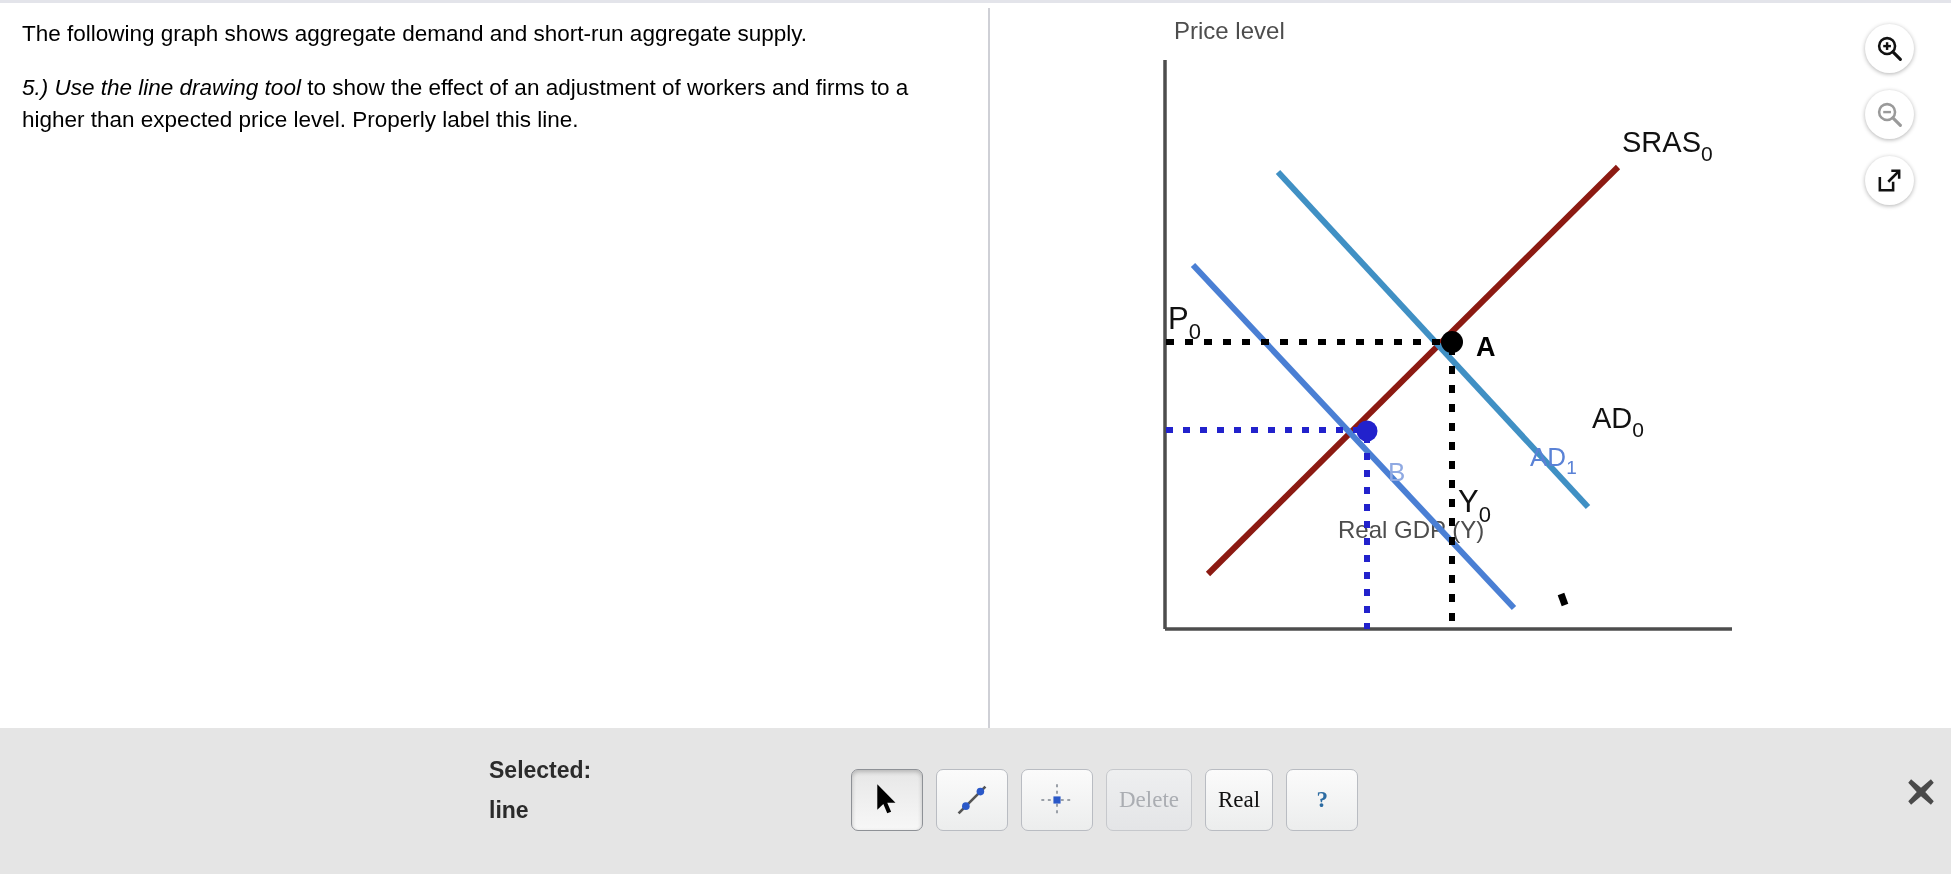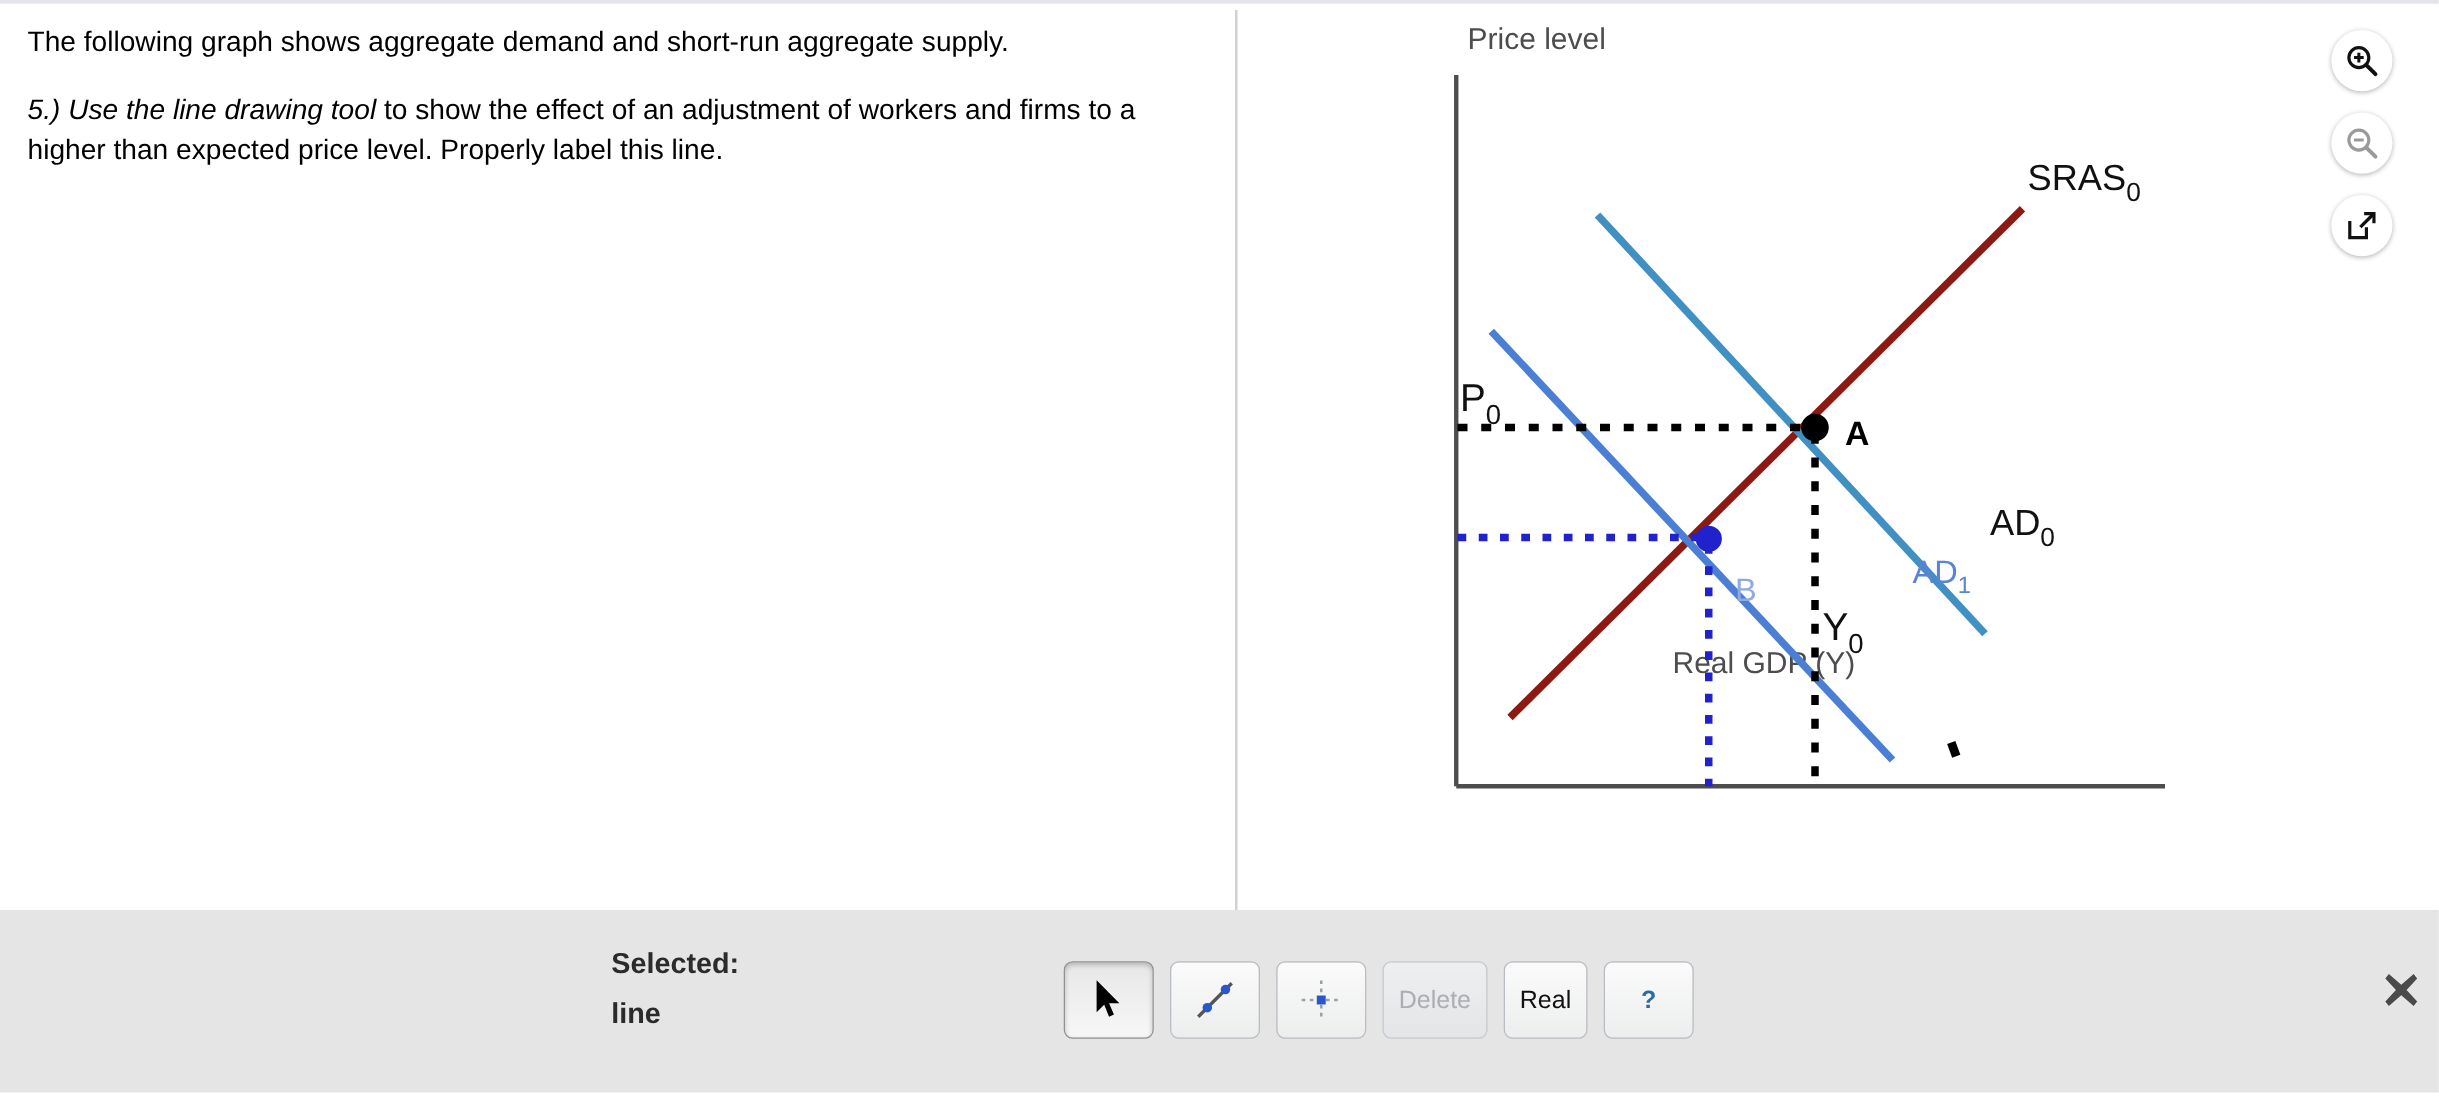--- a/index.html
+++ b/index.html
@@ -124,22 +124,23 @@
     min-width: 62px;
     border: 1px solid #b9bcc2;
     border-radius: 7px;
     background: linear-gradient(180deg,#fbfbfb 0%, #eceded 100%);
     display: flex;
     align-items: center;
     justify-content: center;
     box-sizing: border-box;
     cursor: pointer;
     padding: 0 12px;
-    font-size: 20px;
+    font-size: 23px;
     color: #111111;
+    font-family: Liberation Serif, serif;
   }
   .tool-btn.pressed {
     background: linear-gradient(180deg,#e7e7e7 0%, #f7f7f7 100%);
     border-color: #8e9196;
     box-shadow: inset 0 2px 4px rgba(0,0,0,0.22);
   }
   .tool-btn.disabled {
     color: #aaadb2;
     background: linear-gradient(180deg,#eeeff0 0%, #e4e5e7 100%);
     border-color: #c6c8cc;

